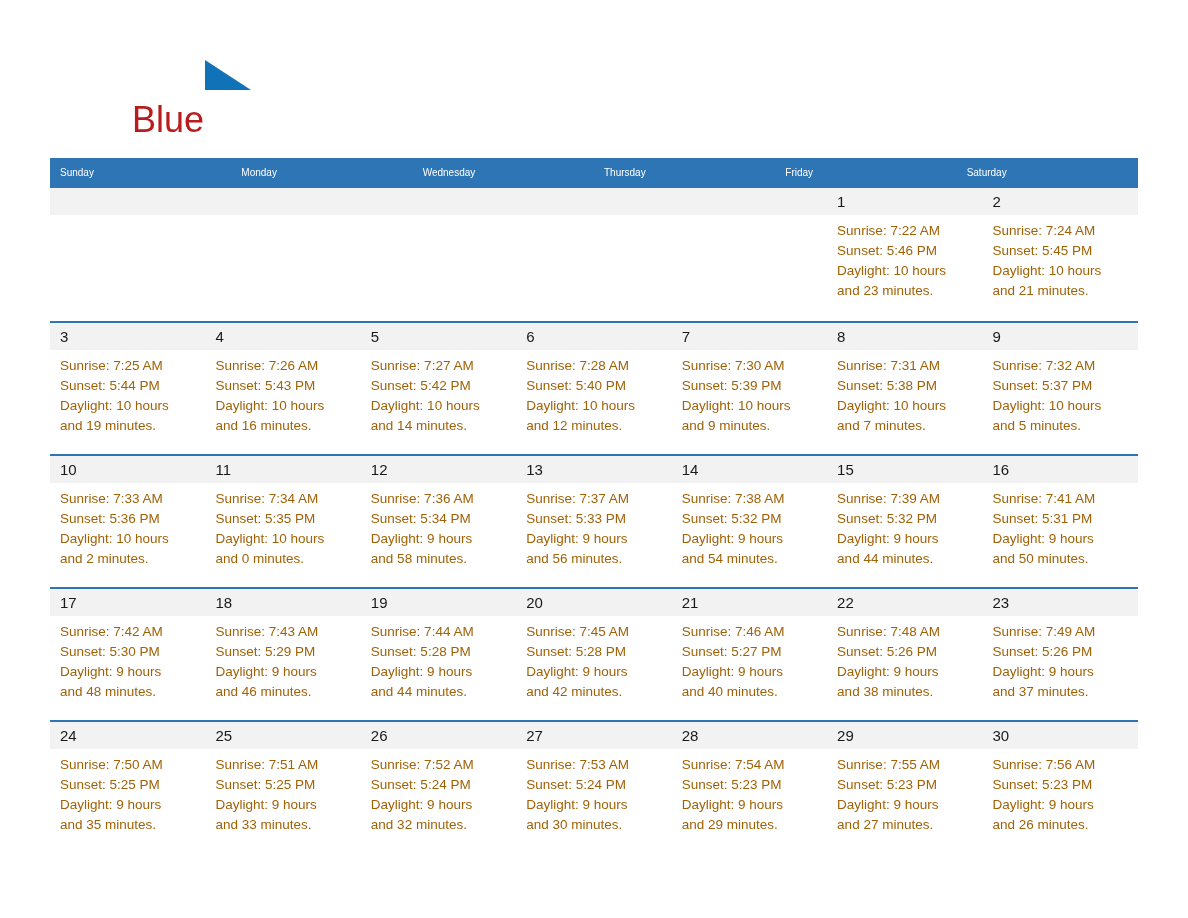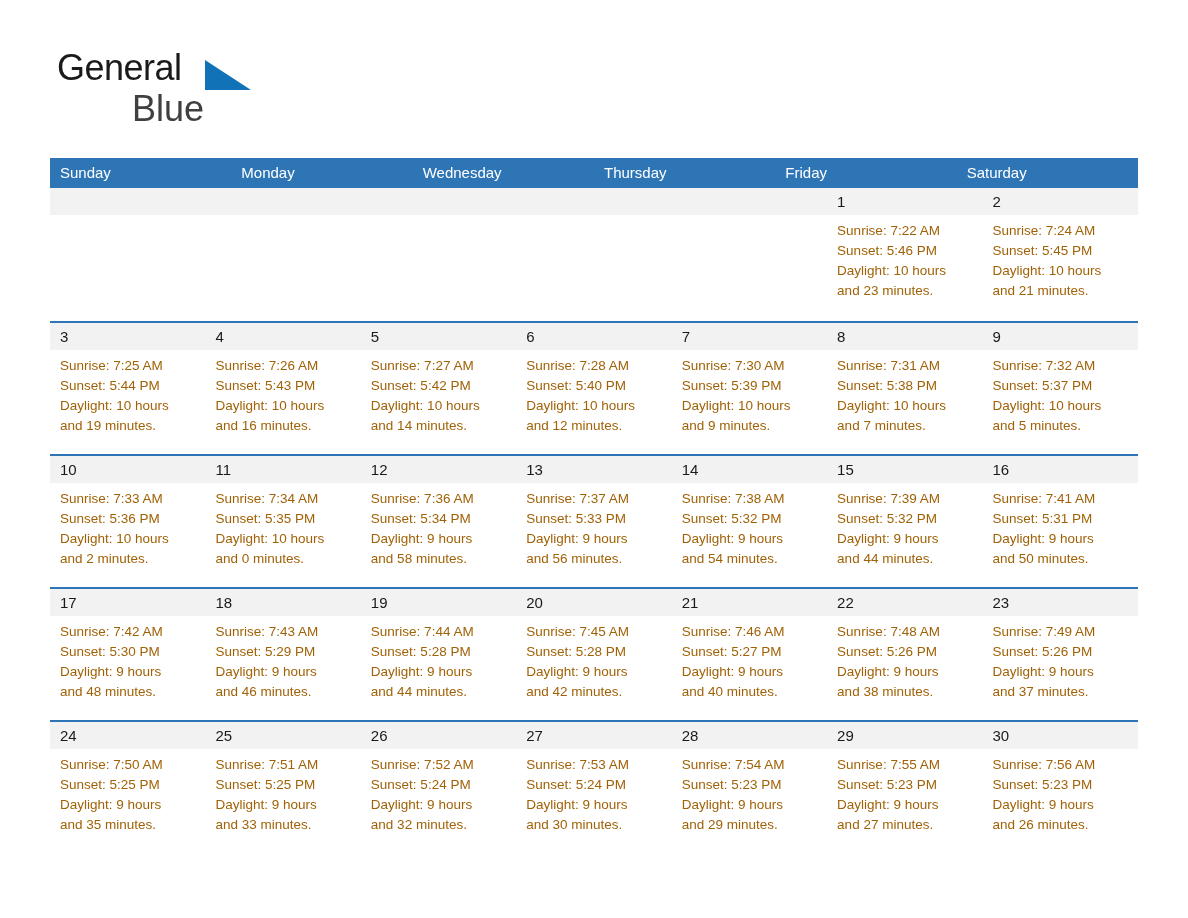--- a/index.html
+++ b/index.html
@@ -41,23 +41,23 @@
     white-space: nowrap;
   }
   .brand-tri-wrap {
     position: absolute;
     left: 148px;
     top: 10px;
   }
   .brand-line2 {
     position: absolute;
     left: 75px;
-    top: 41px;
+    top: 52px;
     font-size: 36px;
-    color: #404040;
+    color: #b91c1c;
     line-height: 1;
     white-space: nowrap;
   }
 
   .title-block {
     position: absolute;
     right: 57px;
     top: 44px;
     text-align: right;
   }
@@ -85,21 +85,21 @@
     width: 1088px;
   }
   .cal-head {
     display: flex;
     background: #2e75b6;
     height: 30px;
   }
   .cal-head .dow {
     flex: 1 1 0;
     color: #ffffff;
-    font-size: 15px;
+    font-size: 10px;
     line-height: 30px;
     padding-left: 10px;
     box-sizing: border-box;
     white-space: nowrap;
   }
   .week-row {
     display: flex;
     border-top: 2px solid #2e75b6;
     height: 133px;
     box-sizing: border-box;
@@ -136,21 +136,20 @@
   .day-info div {
     white-space: nowrap;
   }
 </style>
 </head>
 <body>
 
 <div class="page-header">
 
   <div class="brand">
-    <span class="brand-line1">General</span>
     <span class="brand-tri-wrap">
       <svg width="46" height="32" viewBox="0 0 46 32">
         <polygon points="0,0 46,30 0,30" fill="#1272b8"></polygon>
       </svg>
     </span>
     <span class="brand-line2">Blue</span>
   </div>
 
 
 </div>

